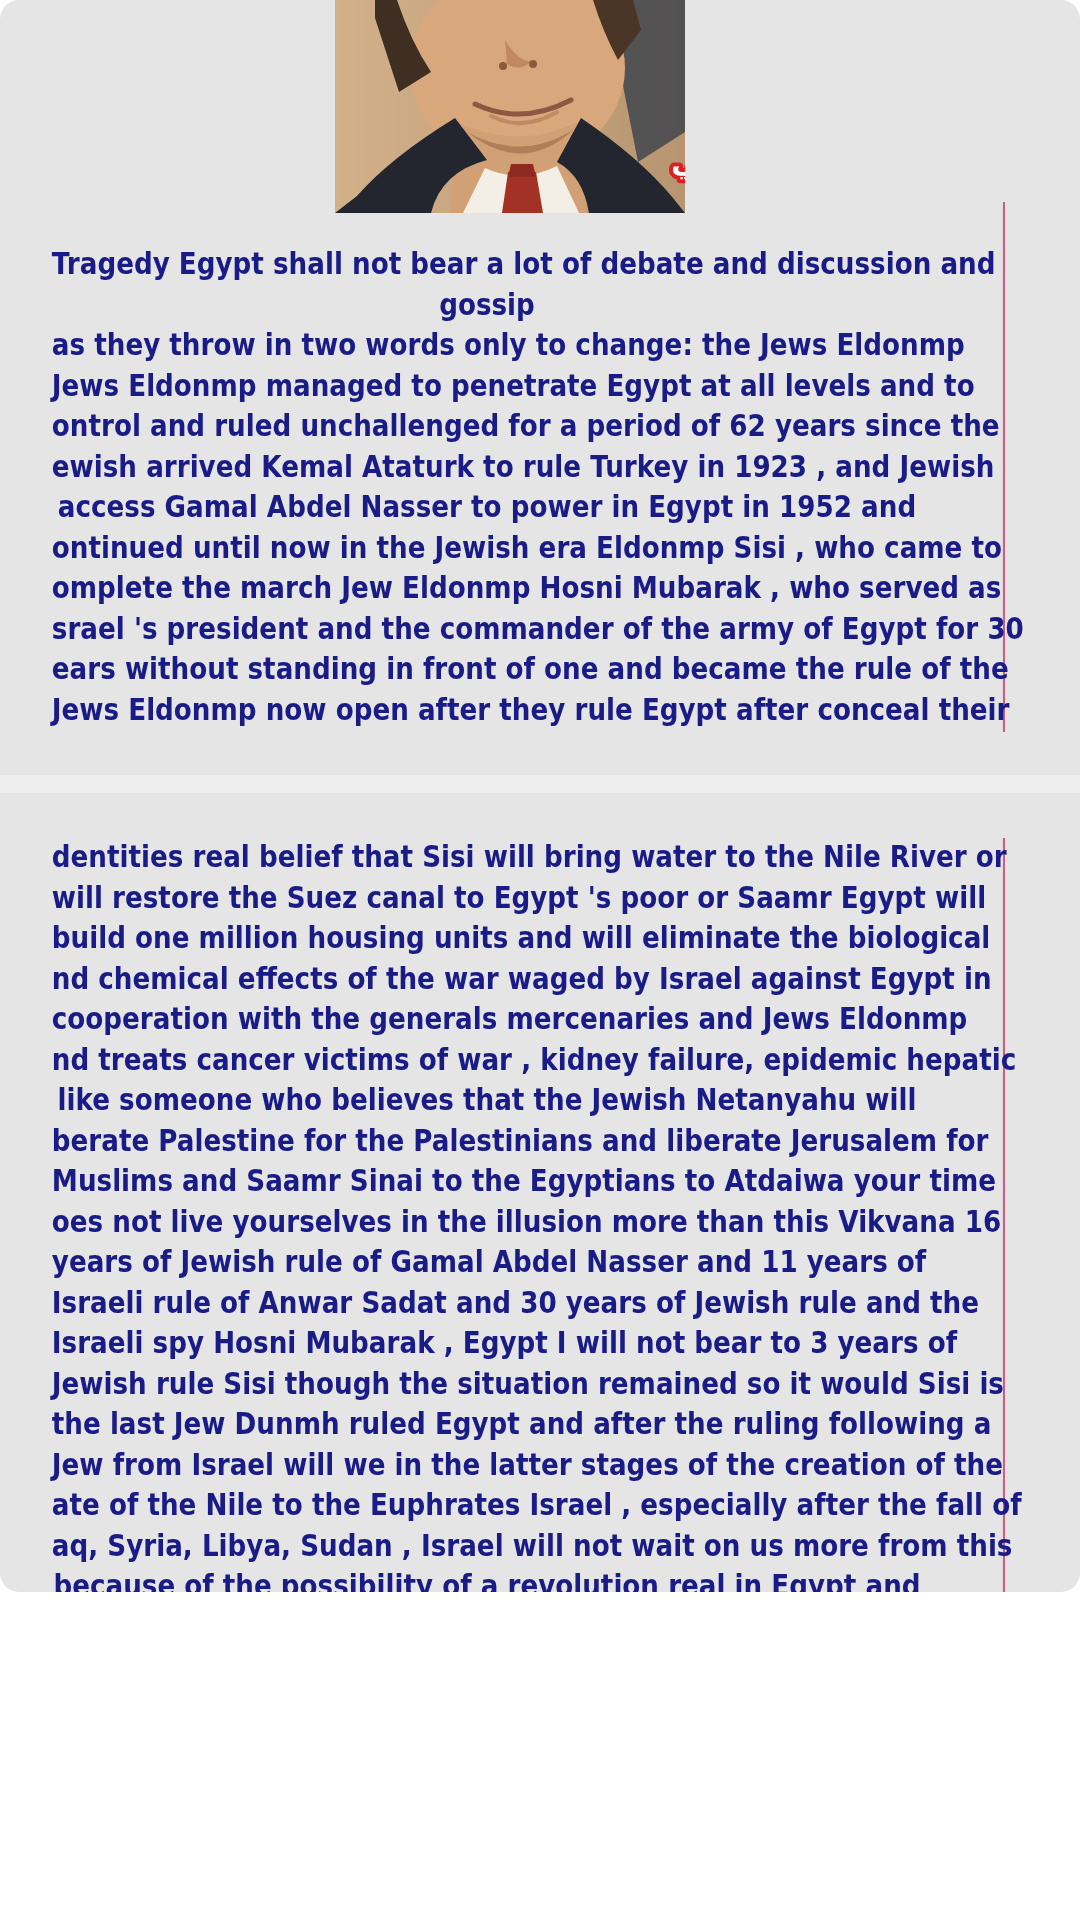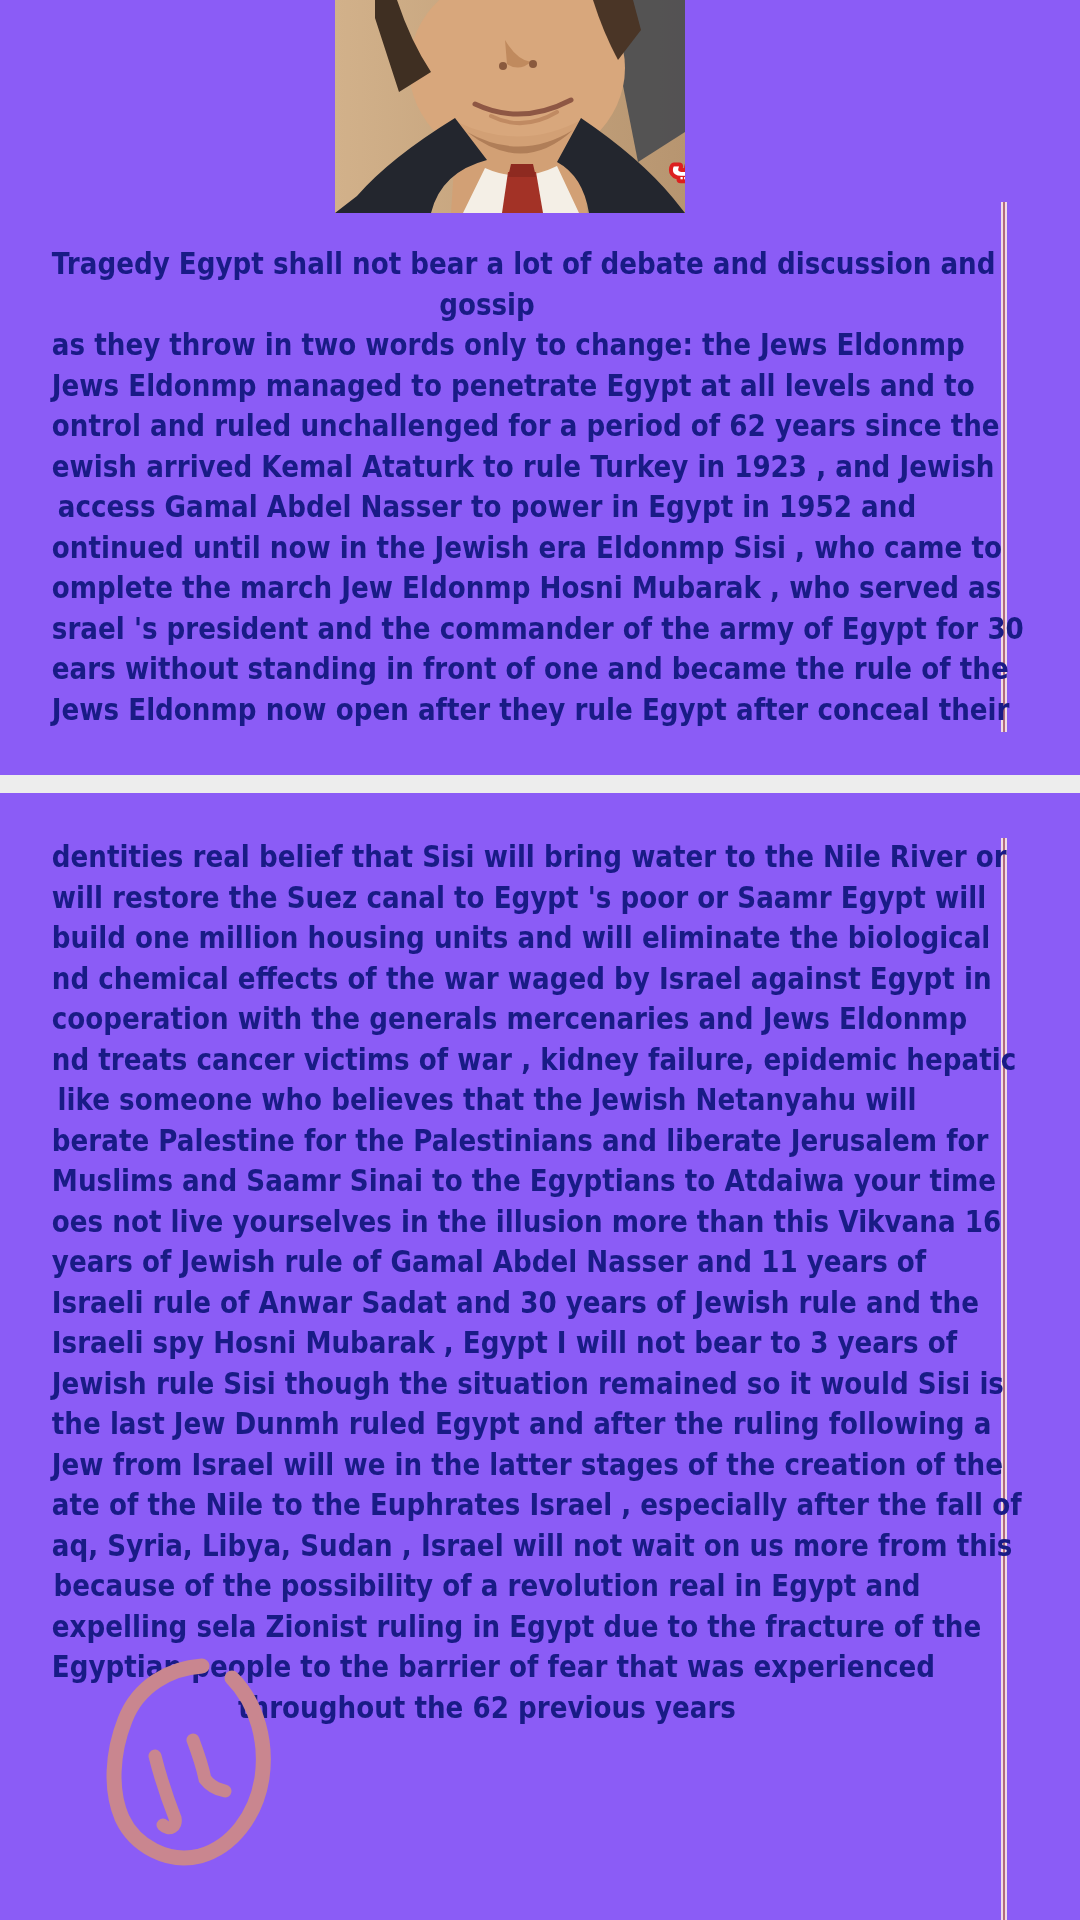--- a/index.html
+++ b/index.html
@@ -1,17 +1,17 @@
 <!DOCTYPE html>
 <html><head>
 <meta charset="utf-8">
 <style>
   html,body{margin:0;padding:0;background:#fff;}
-  .page{position:relative;width:1080px;height:1920px;background:#8b5cf6;overflow:hidden;
-        font-family:"DejaVu Sans",sans-serif;}
+  .page{position:relative;width:1080px;height:1592px;background:#e5e5e5;overflow:hidden;
+        font-family:"DejaVu Sans",sans-serif;border-radius:19px;}
   
   .photo{position:absolute;left:335px;top:0;width:350px;height:213px;display:block;}
   
   .block{position:absolute;left:-28px;width:1030px;}
   .b1{top:243px;}
   .b2{top:836px;}
   .tline{font-weight:bold;font-size:31px;line-height:40.5px;white-space:nowrap;
          text-align:center;color:#191b86;transform:scaleX(0.845);transform-origin:50% 50%;}
   
   .divider{position:absolute;left:0;top:775px;width:1080px;height:18px;background:#ededed;}

